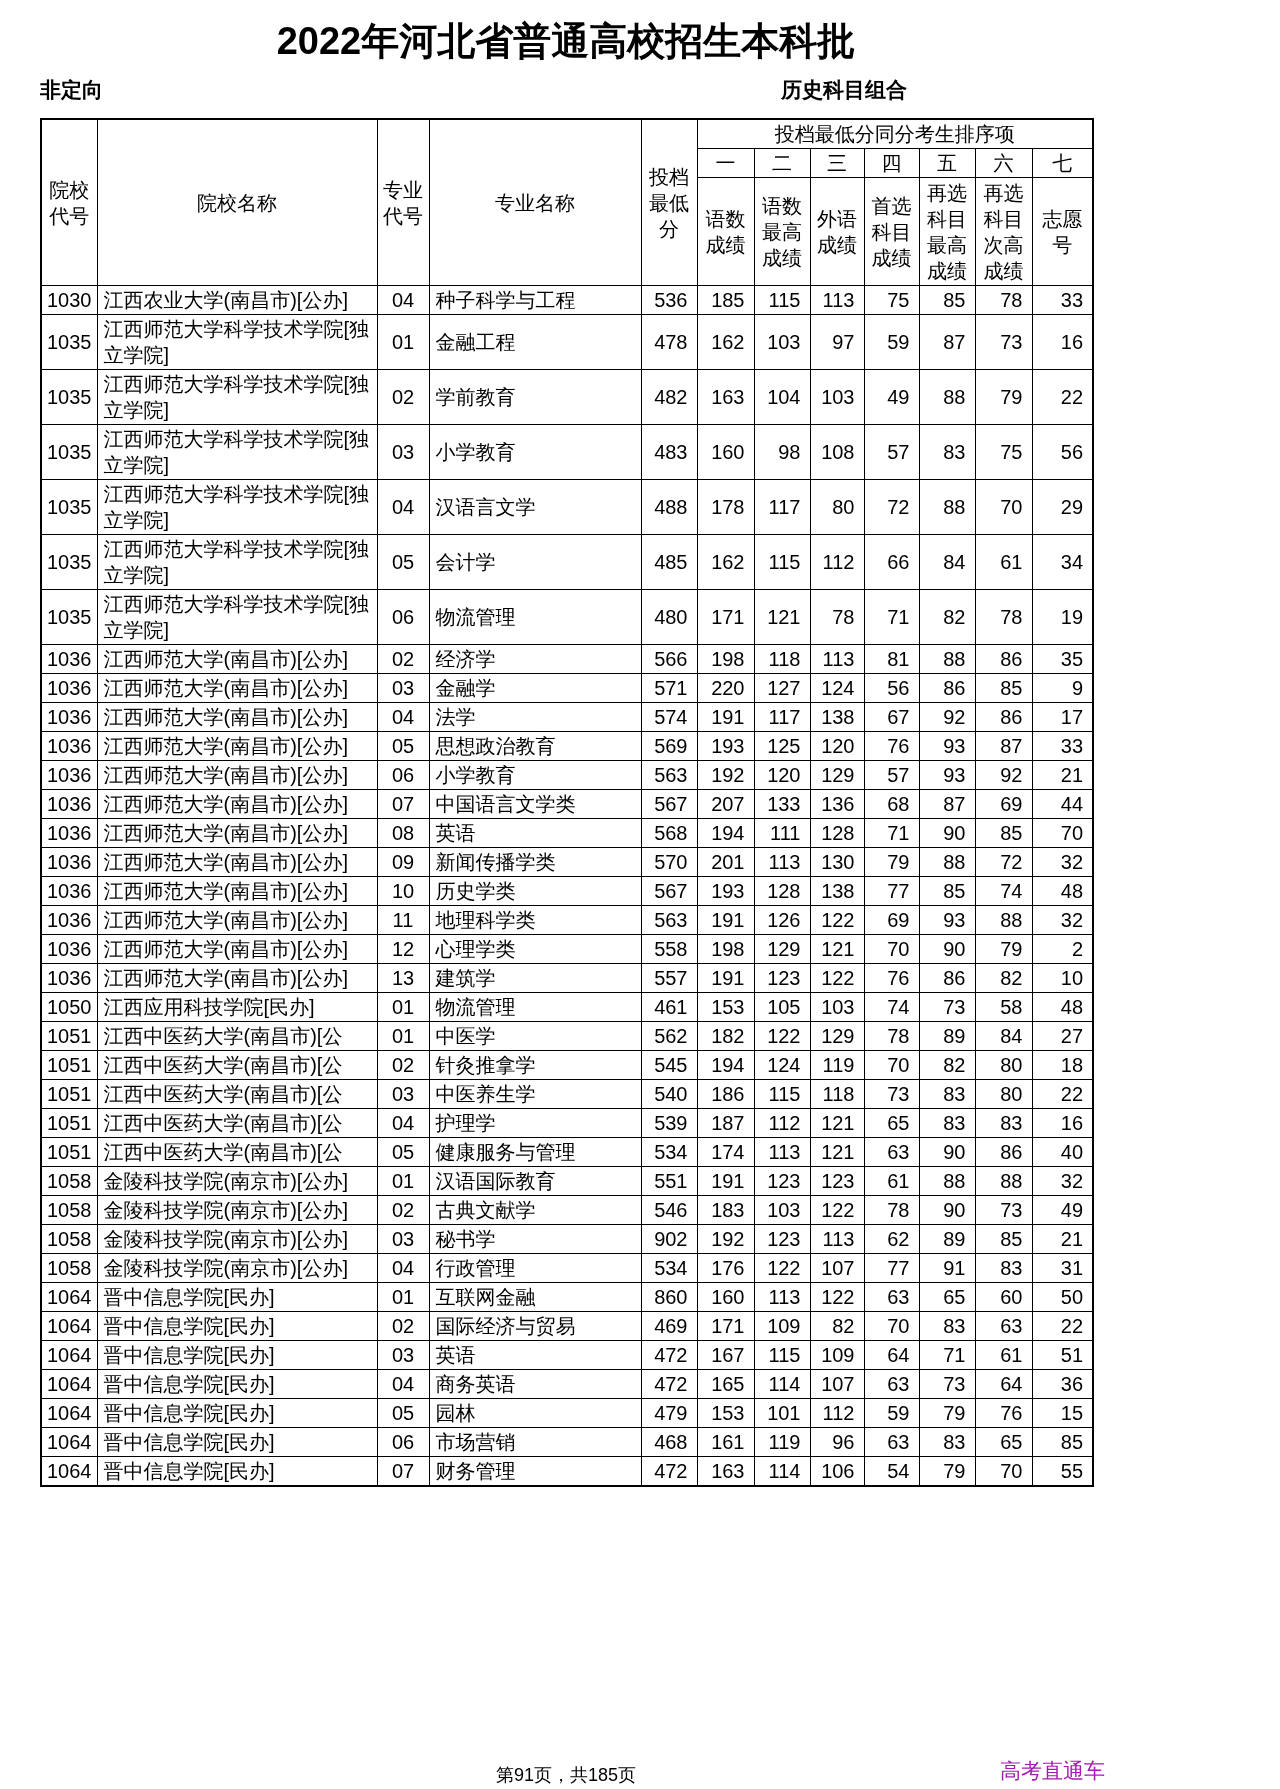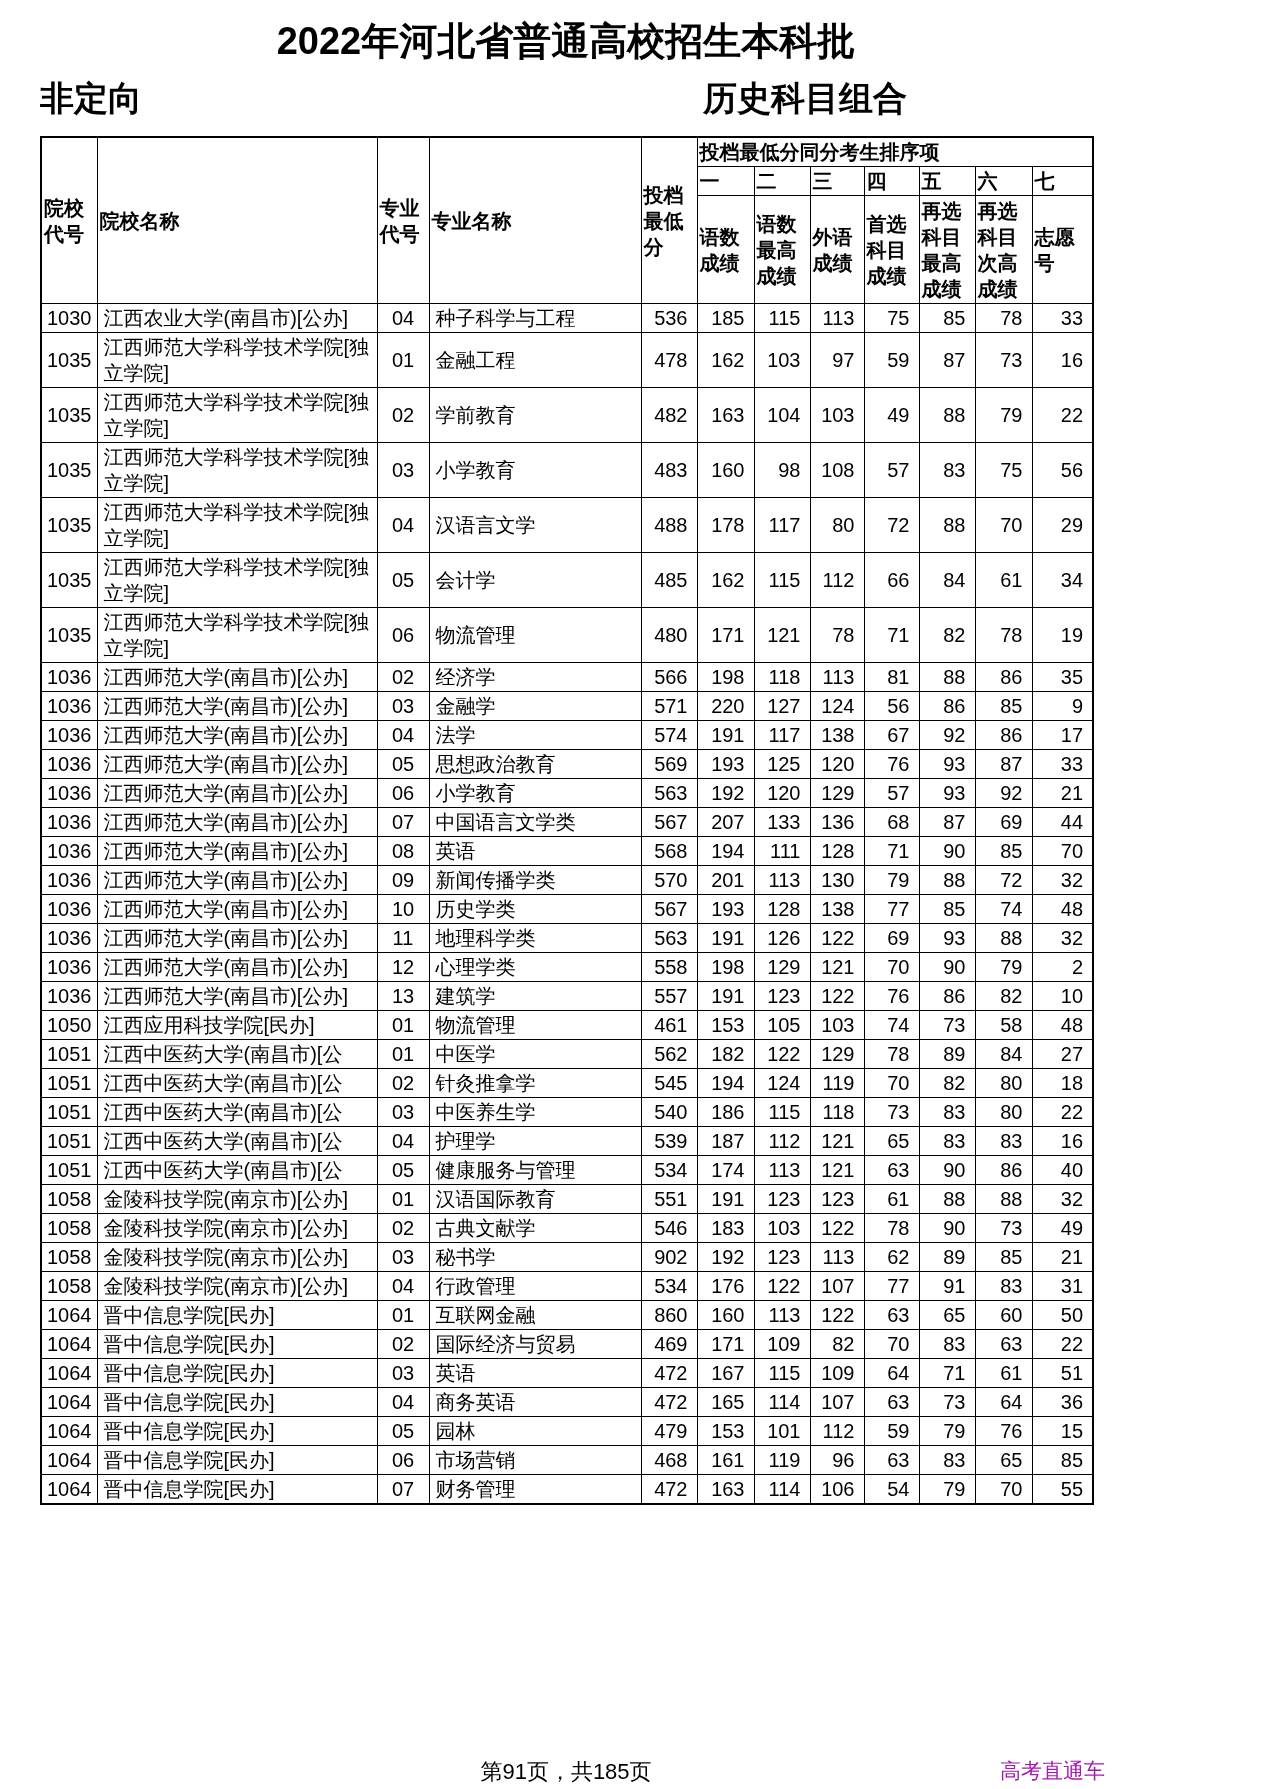--- a/index.html
+++ b/index.html
@@ -11,49 +11,49 @@
   }
   .content { position:relative; width:1280px; height:1789px; }
   .title-block {
     margin:20px auto 0 40px; width:1052px; text-align:center;
     font-size:38px; font-weight:700; line-height:42px;
   }
   .section-row {
     display:flex; justify-content:space-between; align-items:flex-end;
     margin:14px 40px 0 40px; width:1052px; padding-right:185px;
   }
-  .section-label { font-size:34px; font-weight:700; }
+  .section-label { font-size:21px; font-weight:700; }
   table.score-table {
     margin:14px 40px 0 40px; width:1052px;
     border-collapse:collapse; table-layout:fixed;
     border:2px solid #000;
   }
   .score-table th, .score-table td {
     border:1px solid #000; font-size:20px; vertical-align:middle;
     overflow:hidden;
   }
   .score-table th {
-    font-weight:700; text-align:left; white-space:pre-line;
+    font-weight:400; text-align:center; white-space:pre-line;
     line-height:26px; padding:1px 2px;
   }
   .row-group    { height:28px; }
   .row-ordinal  { height:27px; }
   .row-sublabel th { height:108px; }
   .score-table td {
     height:29px; line-height:26px; padding:1px 6px;
     word-break:break-all;
   }
   td.c0, td.c2 { text-align:center; padding:1px 2px; }
   td.c1, td.c3 { text-align:left; }
   td.c4, td.c5, td.c6, td.c7, td.c8, td.c9, td.c10, td.c11 {
     text-align:right; padding-right:9px;
   }
   .page-footer {
     position:absolute; bottom:22px; left:40px; width:1052px;
-    text-align:center; font-size:22px;
+    text-align:center; font-size:18px;
   }
   .watermark {
     position:absolute; right:175px; bottom:24px;
     font-size:21px; color:#a21caf;
   }
 </style>
 </head>
 <body>
 
 <div class="content">

